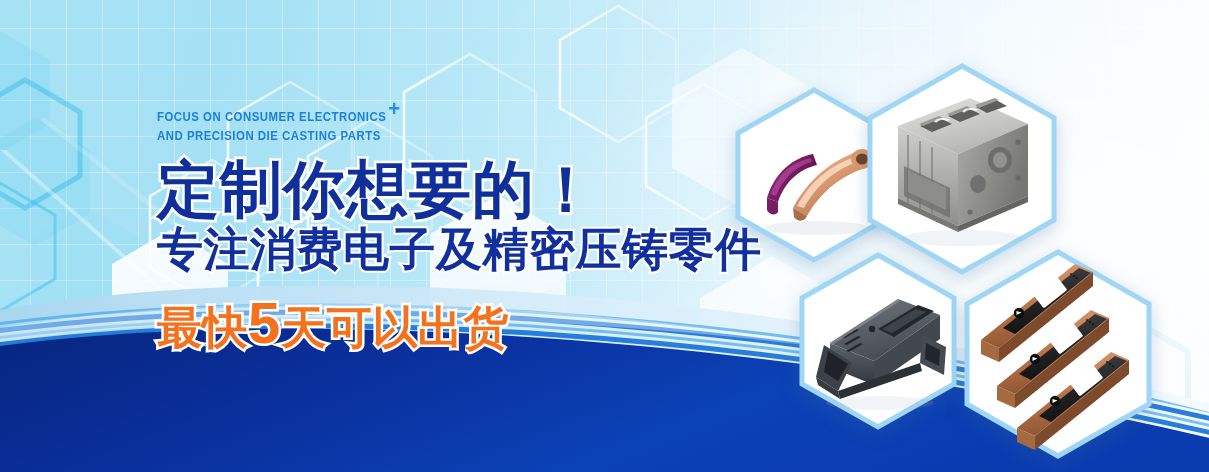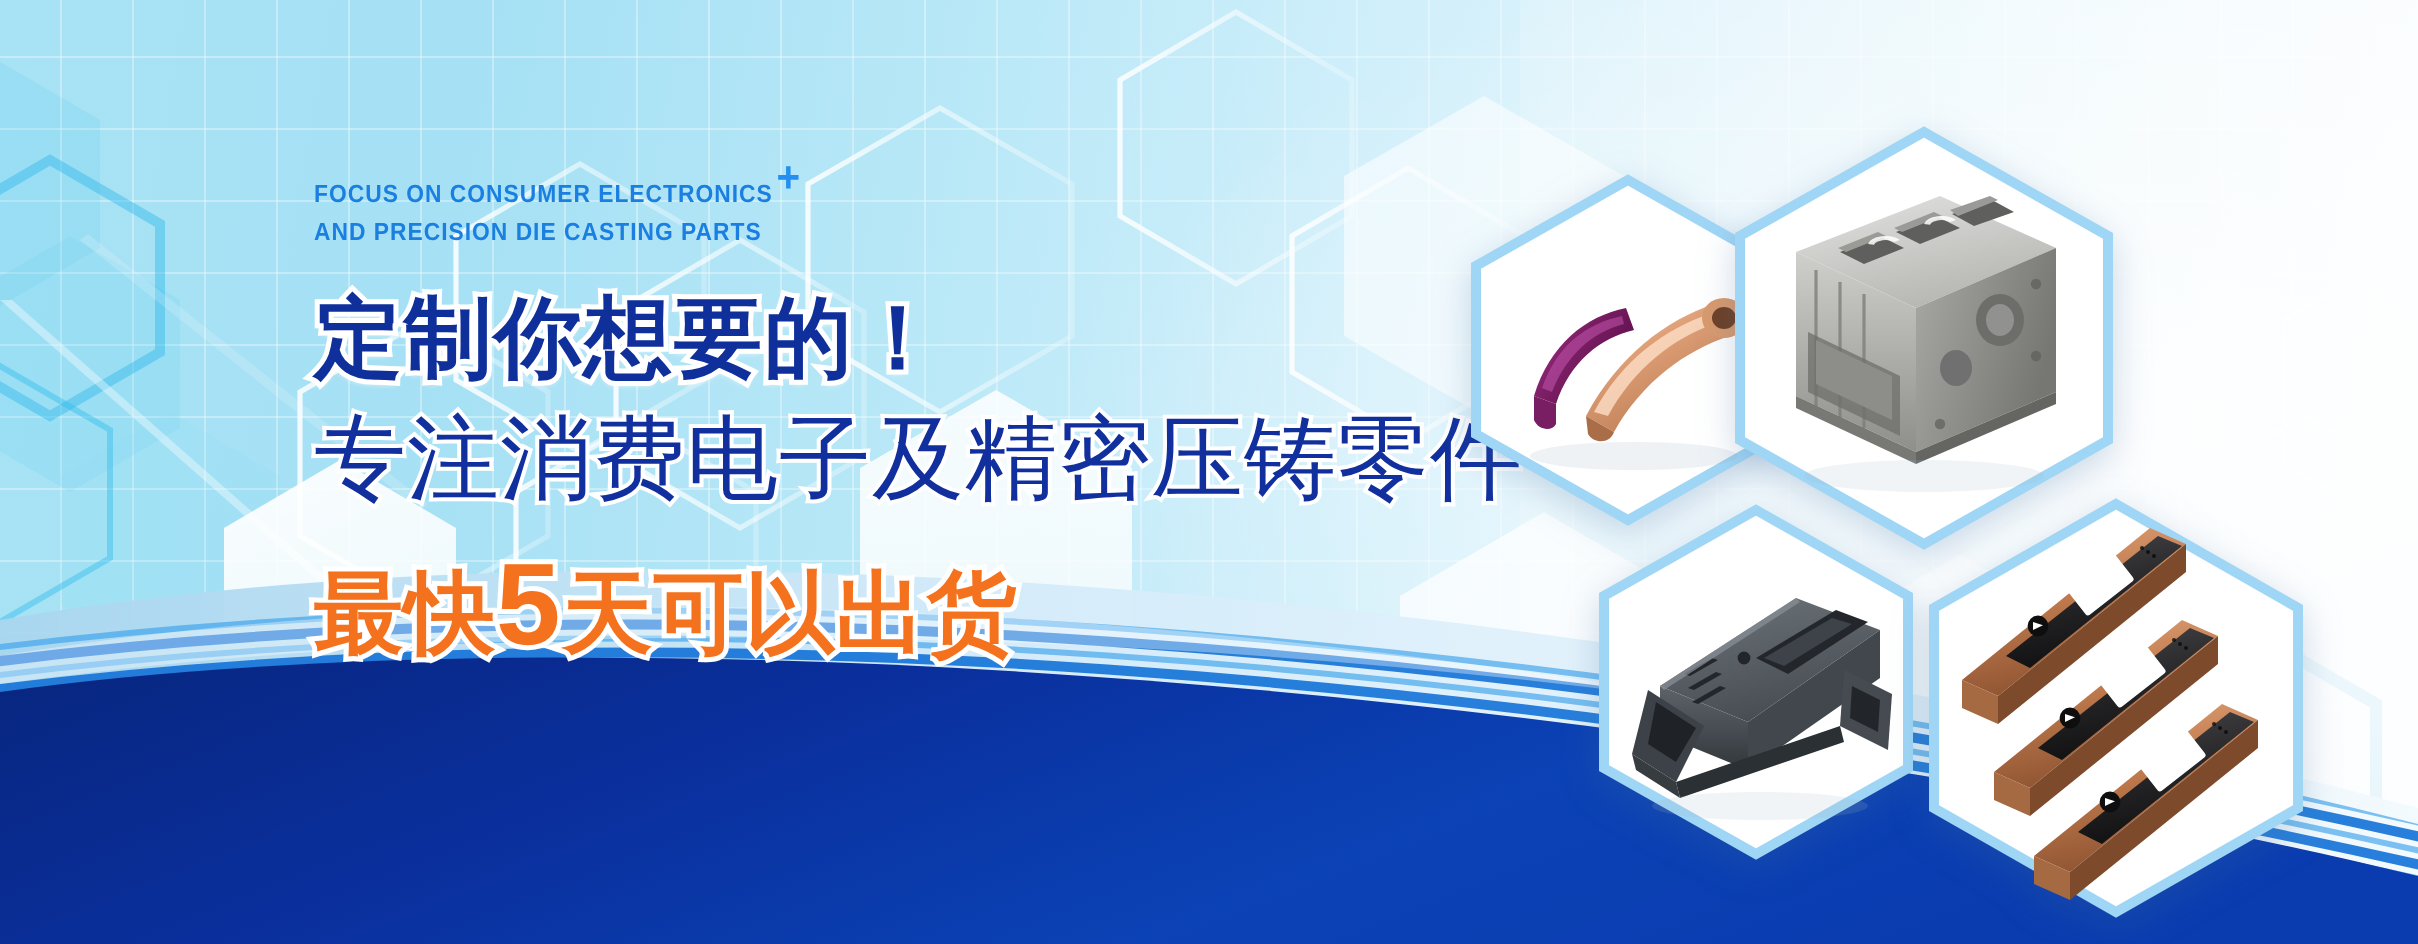--- a/index.html
+++ b/index.html
@@ -39,55 +39,55 @@
   .bg-vignette{
     position:absolute; inset:0;
     background:radial-gradient(ellipse 70% 90% at 88% 45%, rgba(255,255,255,0.70) 0%, rgba(255,255,255,0.0) 62%);
     pointer-events:none;
   }
 
   
   .wave { position:absolute; left:0; bottom:0; width:1209px; height:210px; }
 
   
-  .copy { position:absolute; left:157px; top:88px; width:640px; }
+  .copy { position:absolute; left:157px; top:108px; width:640px; }
 
   .eyebrow {
     font-size:12.4px;
     font-weight:bold;
     letter-spacing:0.55px;
     line-height:18.5px;
     color:#1a7fe0;
     font-stretch:condensed;
     transform:scaleX(0.92);
     transform-origin:left center;
     white-space:nowrap;
   }
   .eyebrow .plus {
     font-size:22px; font-weight:bold; color:#2390ef;
     vertical-align:super; line-height:0; margin-left:2px;
   }
 
   .h1 {
     margin-top:13px;
-    font-size:44px;
+    font-size:62px;
     line-height:64px;
     font-weight:bold;
     color:#0f2f9b;
     letter-spacing:1px;
     white-space:nowrap;
     -webkit-text-stroke:5px #ffffff;
     paint-order:stroke fill;
     text-shadow:0 2px 3px rgba(255,255,255,0.85);
   }
   .h2 {
     margin-top:2px;
     font-size:46px;
     line-height:50px;
-    font-weight:normal;
+    font-weight:bold;
     color:#11309e;
     letter-spacing:0.5px;
     white-space:nowrap;
     -webkit-text-stroke:4px #ffffff;
     paint-order:stroke fill;
   }
   .h3 {
     margin-top:23px;
     font-size:45px;
     line-height:52px;

